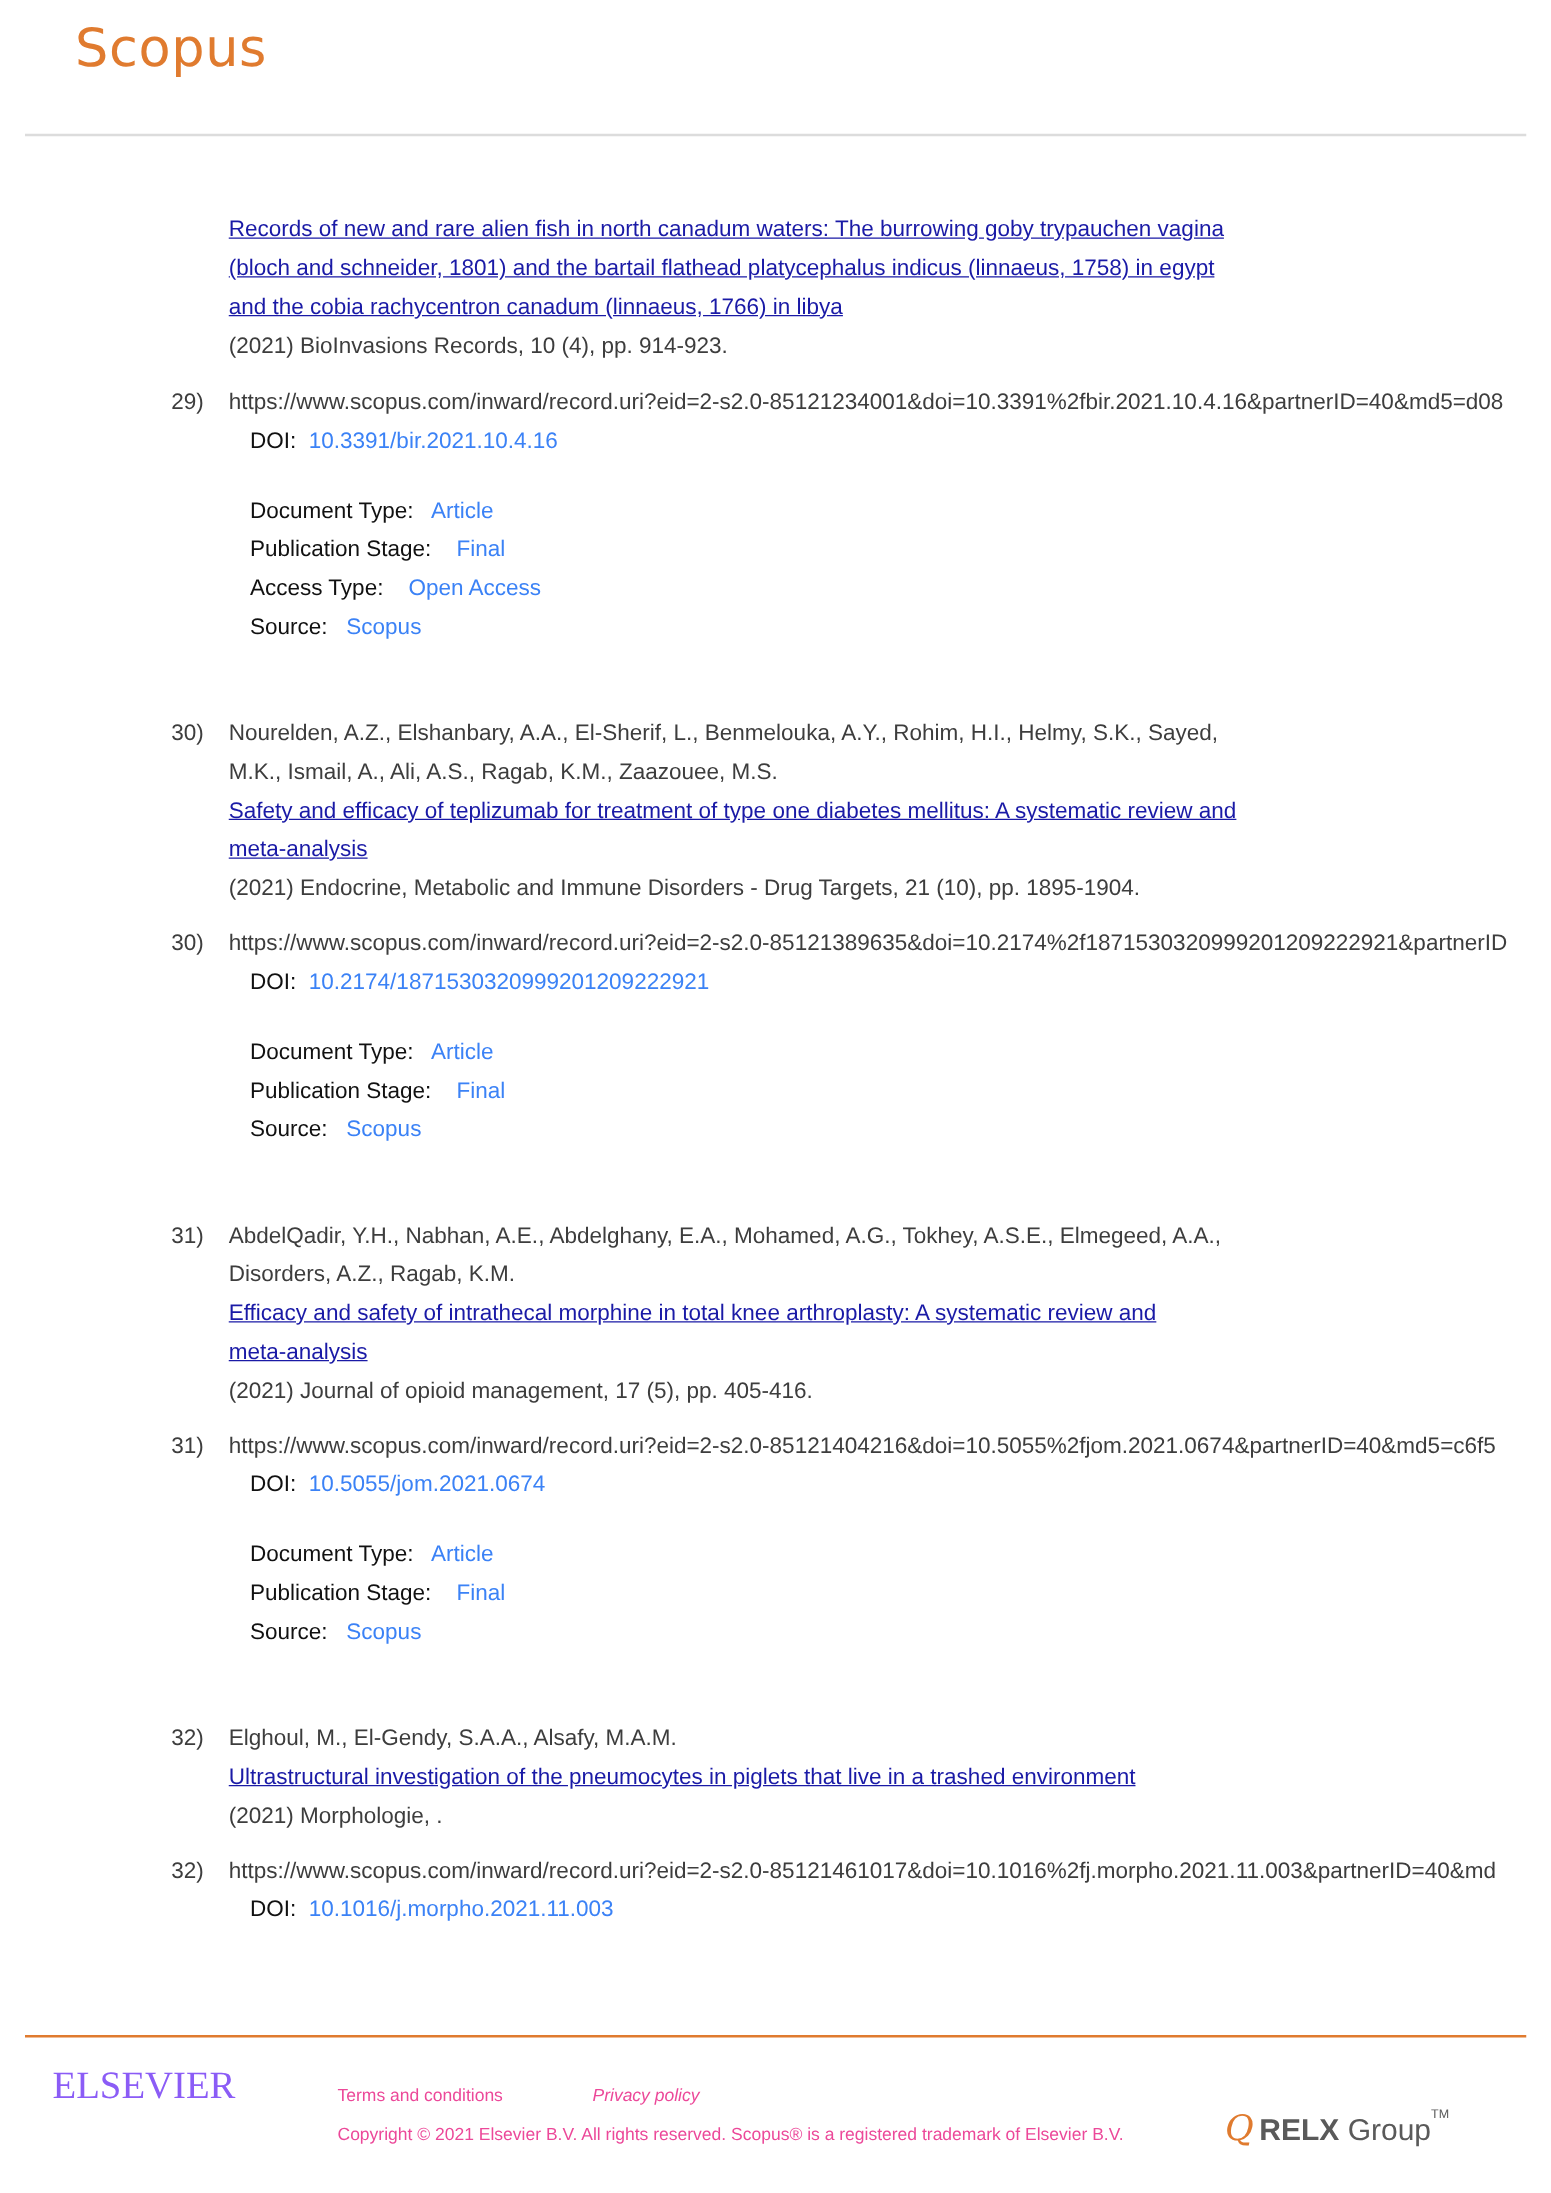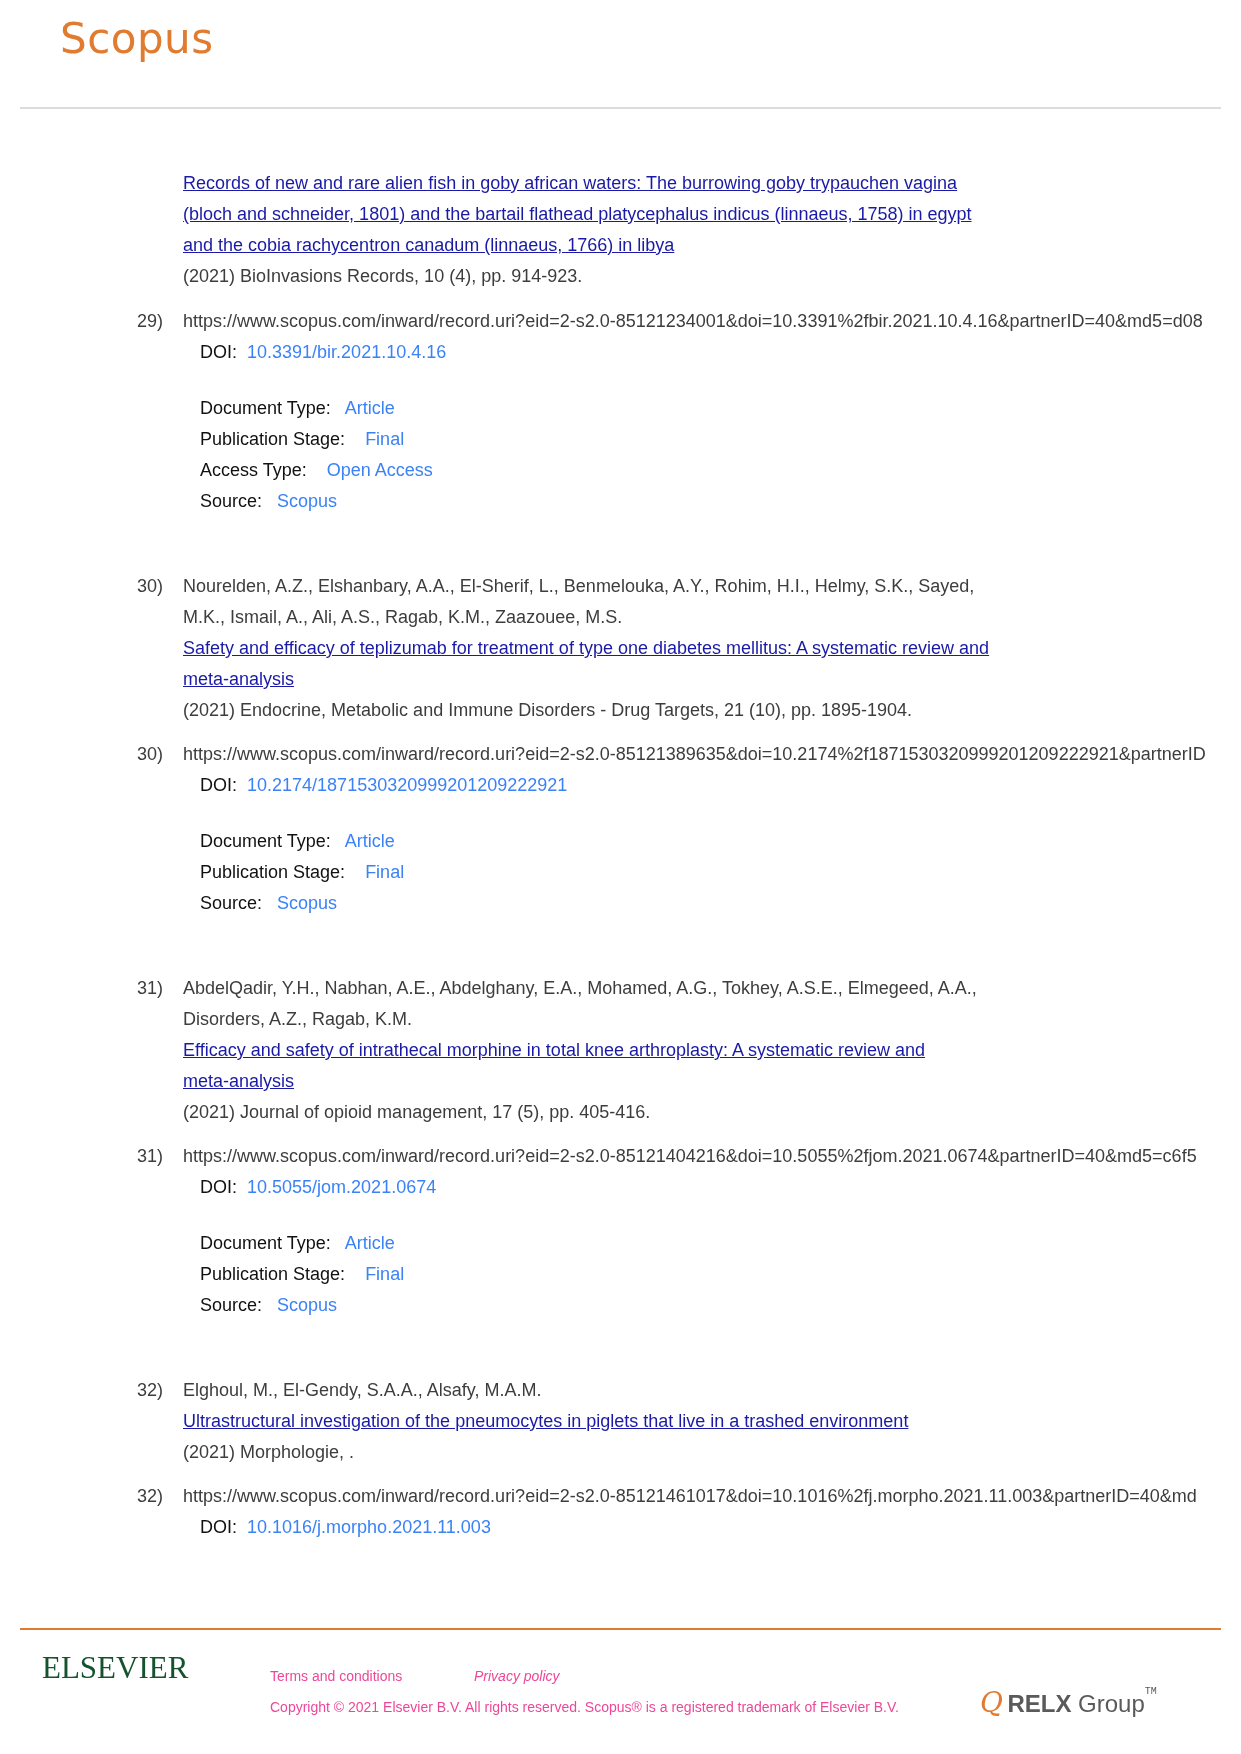--- a/index.html
+++ b/index.html
@@ -10,38 +10,38 @@
   .top-rule { position:absolute; left:20px; right:20px; top:107px; height:2px; background:#dcdcdc; }
   .content { position:absolute; left:0; top:0; width:1241px; }
   .line { position:absolute; left:183px; font-size:18px; white-space:nowrap; line-height:24px; }
   .num { position:absolute; left:137px; font-size:18px; line-height:24px; color:#3d3d3d; }
   .link { color:#1a1aa6; text-decoration:underline; }
   .muted { color:#3d3d3d; }
   .label { color:#111111;margin-left:17px; }
   .val { color:#3b82f6; }
   .bottom-rule { position:absolute; left:20px; right:20px; top:1628px; height:2px; background:#e07b2f; }
   .elsevier { position:absolute; left:42px; top:1650px; font-family:"Liberation Serif", serif;
-              font-size:31px; color:#14532d; letter-spacing:0px; }
+              font-size:31px; color:#8b5cf6; letter-spacing:0px; }
   .foot { position:absolute; font-size:14px; color:#ec4899; white-space:nowrap; }
   .relx { position:absolute; left:980px; top:1686px; white-space:nowrap; }
   .relx .r-icon { font-family:"DejaVu Serif", serif; color:#e07b2f; font-size:28px; font-style:italic; }
   .relx .r-name { font-family:"Liberation Sans", sans-serif; font-weight:bold; color:#5a5a5a; font-size:24px; }
   .relx .r-group { font-family:"Liberation Sans", sans-serif; color:#5a5a5a; font-size:24px; }
-  .relx .r-tm { font-size:10px; color:#5a5a5a; vertical-align:top;font-family:Liberation Mono, monospace; }
+  .relx .r-tm { font-size:10px; color:#5a5a5a; vertical-align:top; }
 </style>
 </head>
 <body>
 
 <div class="logo">Scopus</div>
 <div class="top-rule"></div>
 
 <div class="content">
 
   <div>
-    <a class="line link" style="top:171px">Records of new and rare alien fish in goby african waters: The burrowing goby trypauchen vagina</a>
+    <a class="line link" style="top:171px">Records of new and rare alien fish in north canadum waters: The burrowing goby trypauchen vagina</a>
     <a class="line link" style="top:202px">(bloch and schneider, 1801) and the bartail flathead platycephalus indicus (linnaeus, 1758) in egypt</a>
     <a class="line link" style="top:233px">and the cobia rachycentron canadum (linnaeus, 1766) in libya</a>
     <div class="line muted" style="top:264px">(2021) BioInvasions Records, 10 (4), pp. 914-923.</div>
     <div class="num" style="top:309px">29)</div>
     <div class="line muted" style="top:309px">https://www.scopus.com/inward/record.uri?eid=2-s2.0-85121234001&amp;doi=10.3391%2fbir.2021.10.4.16&amp;partnerID=40&amp;md5=d08</div>
     <div class="line" style="top:340px">
       <span class="label">DOI:</span>&nbsp;
       <span class="val">10.3391/bir.2021.10.4.16</span>
     </div>
     <div class="line" style="top:396px">

